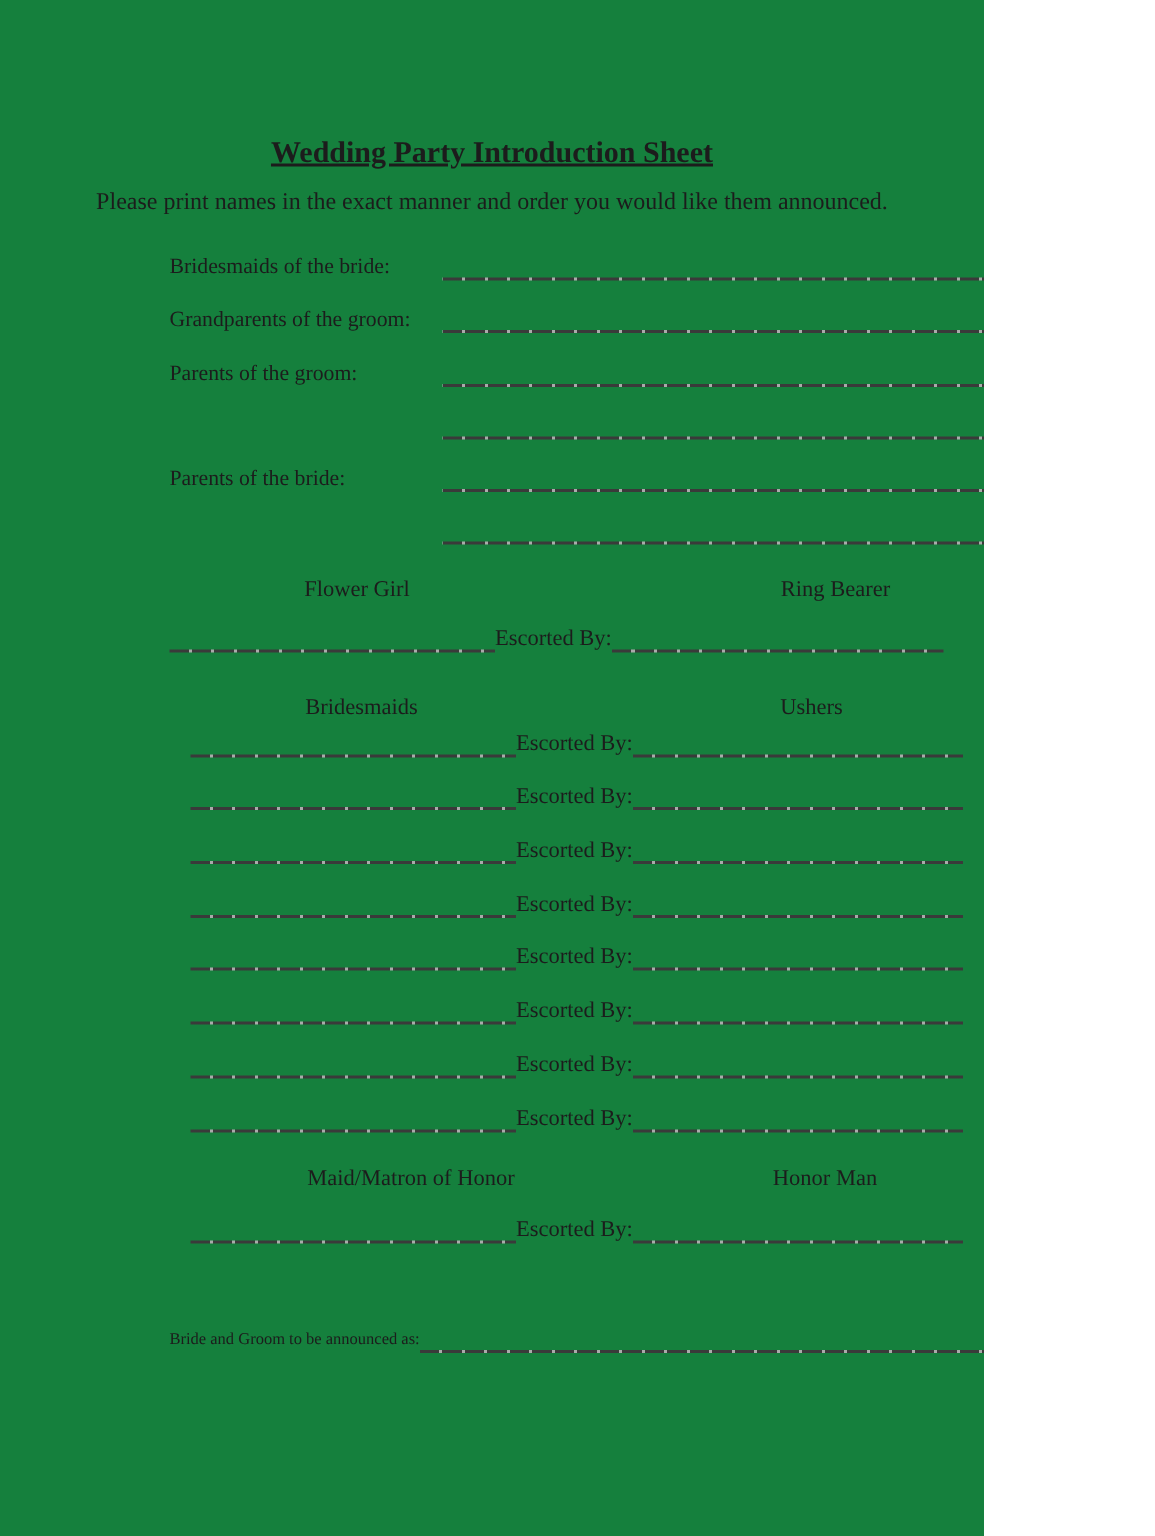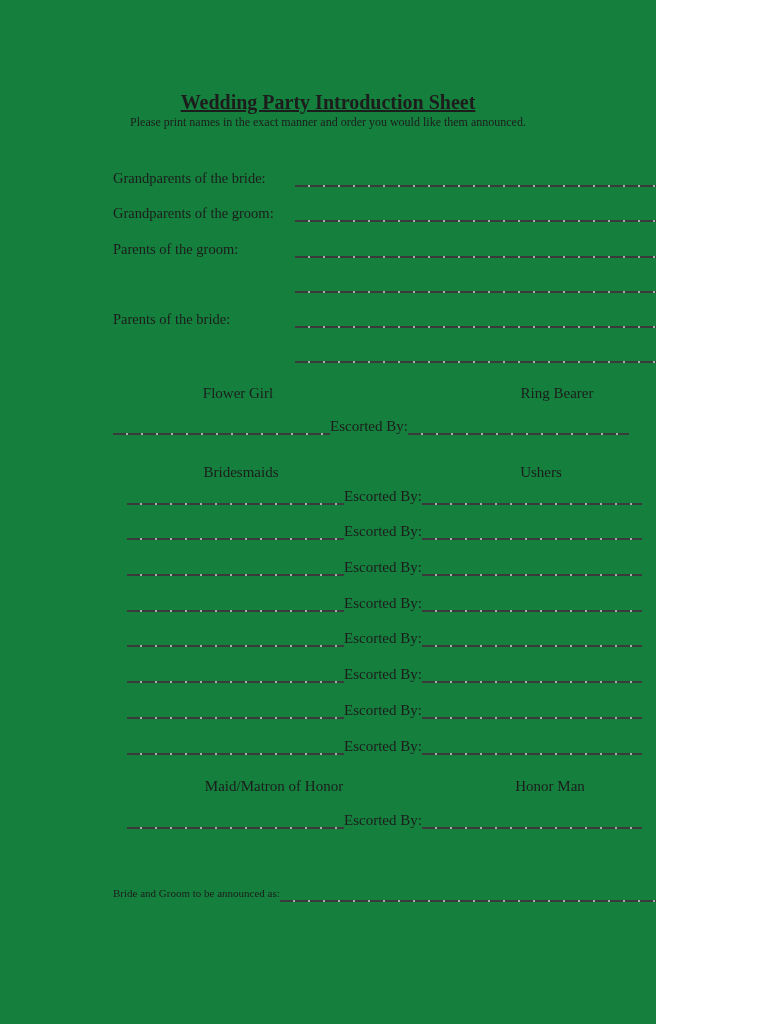--- a/index.html
+++ b/index.html
@@ -27,22 +27,22 @@
   }
   #title-block h1 {
     margin: 0;
     font-size: 20px;
     line-height: 24px;
     font-weight: bold;
     text-decoration: underline;
     text-decoration-thickness: 2px;
   }
   #title-block p {
-    margin: 0;
-    font-size: 12px;
+    margin: 12px;
+    font-size: 16px;
     line-height: 17.5px;
   }
 
   
   .blank {
     height: 2px;
     background: repeating-linear-gradient(to right,
       #3a3a3a 0px, #3a3a3a 13px,
       #ababab 13px, #ababab 15px);
   }
@@ -143,21 +143,21 @@
 
 <div class="page">
 
   <div id="title-block">
     <h1>Wedding Party Introduction Sheet</h1>
     <p>Please print names in the exact manner and order you would like them announced.</p>
   </div>
 
   <div id="fields">
     <div class="field-row">
-      <span class="field-label">Grandparents of the bride:</span>
+      <span class="field-label">Bridesmaids of the bride:</span>
       <span class="field-line blank"></span>
     </div>
     <div class="field-row">
       <span class="field-label">Grandparents of the groom:</span>
       <span class="field-line blank"></span>
     </div>
     <div class="field-row">
       <span class="field-label">Parents of the groom:</span>
       <span class="field-line blank"></span>
     </div>

